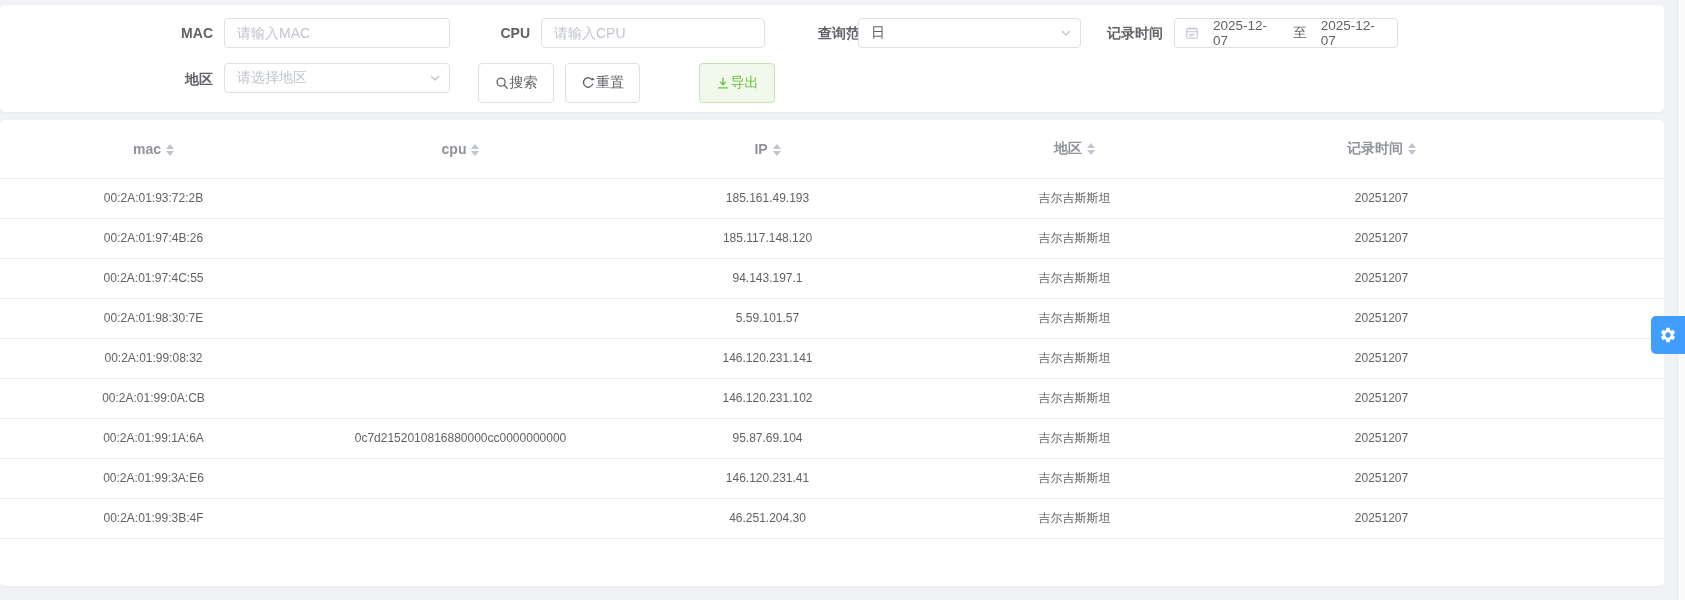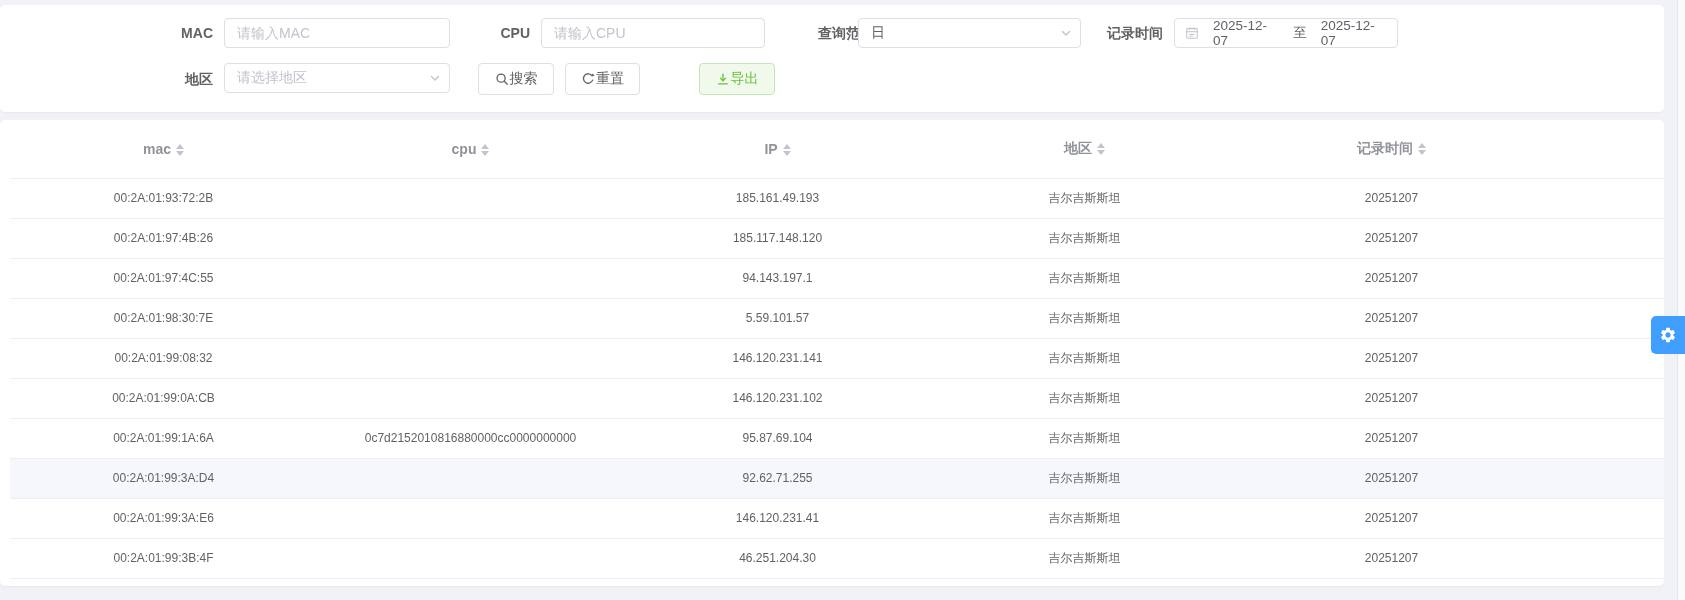--- a/index.html
+++ b/index.html
@@ -9,38 +9,38 @@
     --row-hover:#f5f7fa;
   }
   *{box-sizing:border-box;}
   html,body{margin:0;padding:0;}
   body{
     width:1685px;height:600px;position:relative;overflow:hidden;
     background:var(--page-bg);
     font-family:"Liberation Sans","DejaVu Sans",sans-serif;
     color:var(--text);font-size:14px;
   }
-  .card{position:absolute;left:0;background:#fff;border-radius:5px;box-shadow:0 1px 2px rgba(0,0,0,.04);padding-left:10px;}
+  .card{position:absolute;left:0;background:#fff;border-radius:5px;box-shadow:0 1px 2px rgba(0,0,0,.04);}
   .filter-card{top:5px;width:1664px;height:107px;}
   .table-card{top:120px;width:1664px;height:466px;overflow:hidden;}
 
   
   .f-label{position:absolute;height:30px;line-height:30px;font-weight:700;color:var(--text);text-align:right;}
   .f-input{position:absolute;height:30px;border:1px solid var(--border);border-radius:4px;
            background:#fff;font-size:14px;color:var(--text);padding:0 12px;outline:none;
            font-family:"Liberation Sans","DejaVu Sans",sans-serif;}
   .f-input::placeholder{color:var(--placeholder);}
   .f-select{position:absolute;height:30px;border:1px solid var(--border);border-radius:4px;background:#fff;
             display:flex;align-items:center;padding:0 28px 0 12px;cursor:pointer;position:absolute;}
   .f-select .chev{position:absolute;right:8px;top:50%;transform:translateY(-50%);display:flex;}
   .sel-value{color:var(--text);}
   .sel-placeholder{color:var(--placeholder);}
   .date-range{position:absolute;height:30px;border:1px solid var(--border);border-radius:4px;background:#fff;
               display:flex;align-items:center;gap:14px;padding:0 10px;font-size:13.5px;color:var(--text);cursor:pointer;}
-  .btn{position:absolute;height:32px;top:58px;display:inline-flex;align-items:center;justify-content:center;gap:1px;
+  .btn{position:absolute;height:40px;top:58px;display:inline-flex;align-items:center;justify-content:center;gap:1px;
        border:1px solid var(--border);background:#fff;border-radius:4px;font-size:14px;color:var(--text);cursor:pointer;
        font-family:inherit;}
   .btn-export{background:var(--success-bg);border-color:var(--success-border);color:var(--success);margin-left:48px;}
 
   
   #lbl-mac{left:100px;top:13px;width:113px;}
   #inp-mac{left:224px;top:13px;width:226px;}
   #lbl-cpu{left:430px;top:13px;width:100px;}
   #inp-cpu{left:541px;top:13px;width:224px;}
   #lbl-range{left:774px;top:13px;width:100px;}
@@ -237,28 +237,20 @@
           <td></td>
         </tr>
         <tr>
           <td>00:2A:01:99:1A:6A</td>
           <td>0c7d2152010816880000cc0000000000</td>
           <td>95.87.69.104</td>
           <td>吉尔吉斯斯坦</td>
           <td>20251207</td>
           <td></td>
         </tr>
-        <tr class="highlight">
-          <td>00:2A:01:99:3A:D4</td>
-          <td></td>
-          <td>92.62.71.255</td>
-          <td>吉尔吉斯斯坦</td>
-          <td>20251207</td>
-          <td></td>
-        </tr>
         <tr>
           <td>00:2A:01:99:3A:E6</td>
           <td></td>
           <td>146.120.231.41</td>
           <td>吉尔吉斯斯坦</td>
           <td>20251207</td>
           <td></td>
         </tr>
         <tr>
           <td>00:2A:01:99:3B:4F</td>

